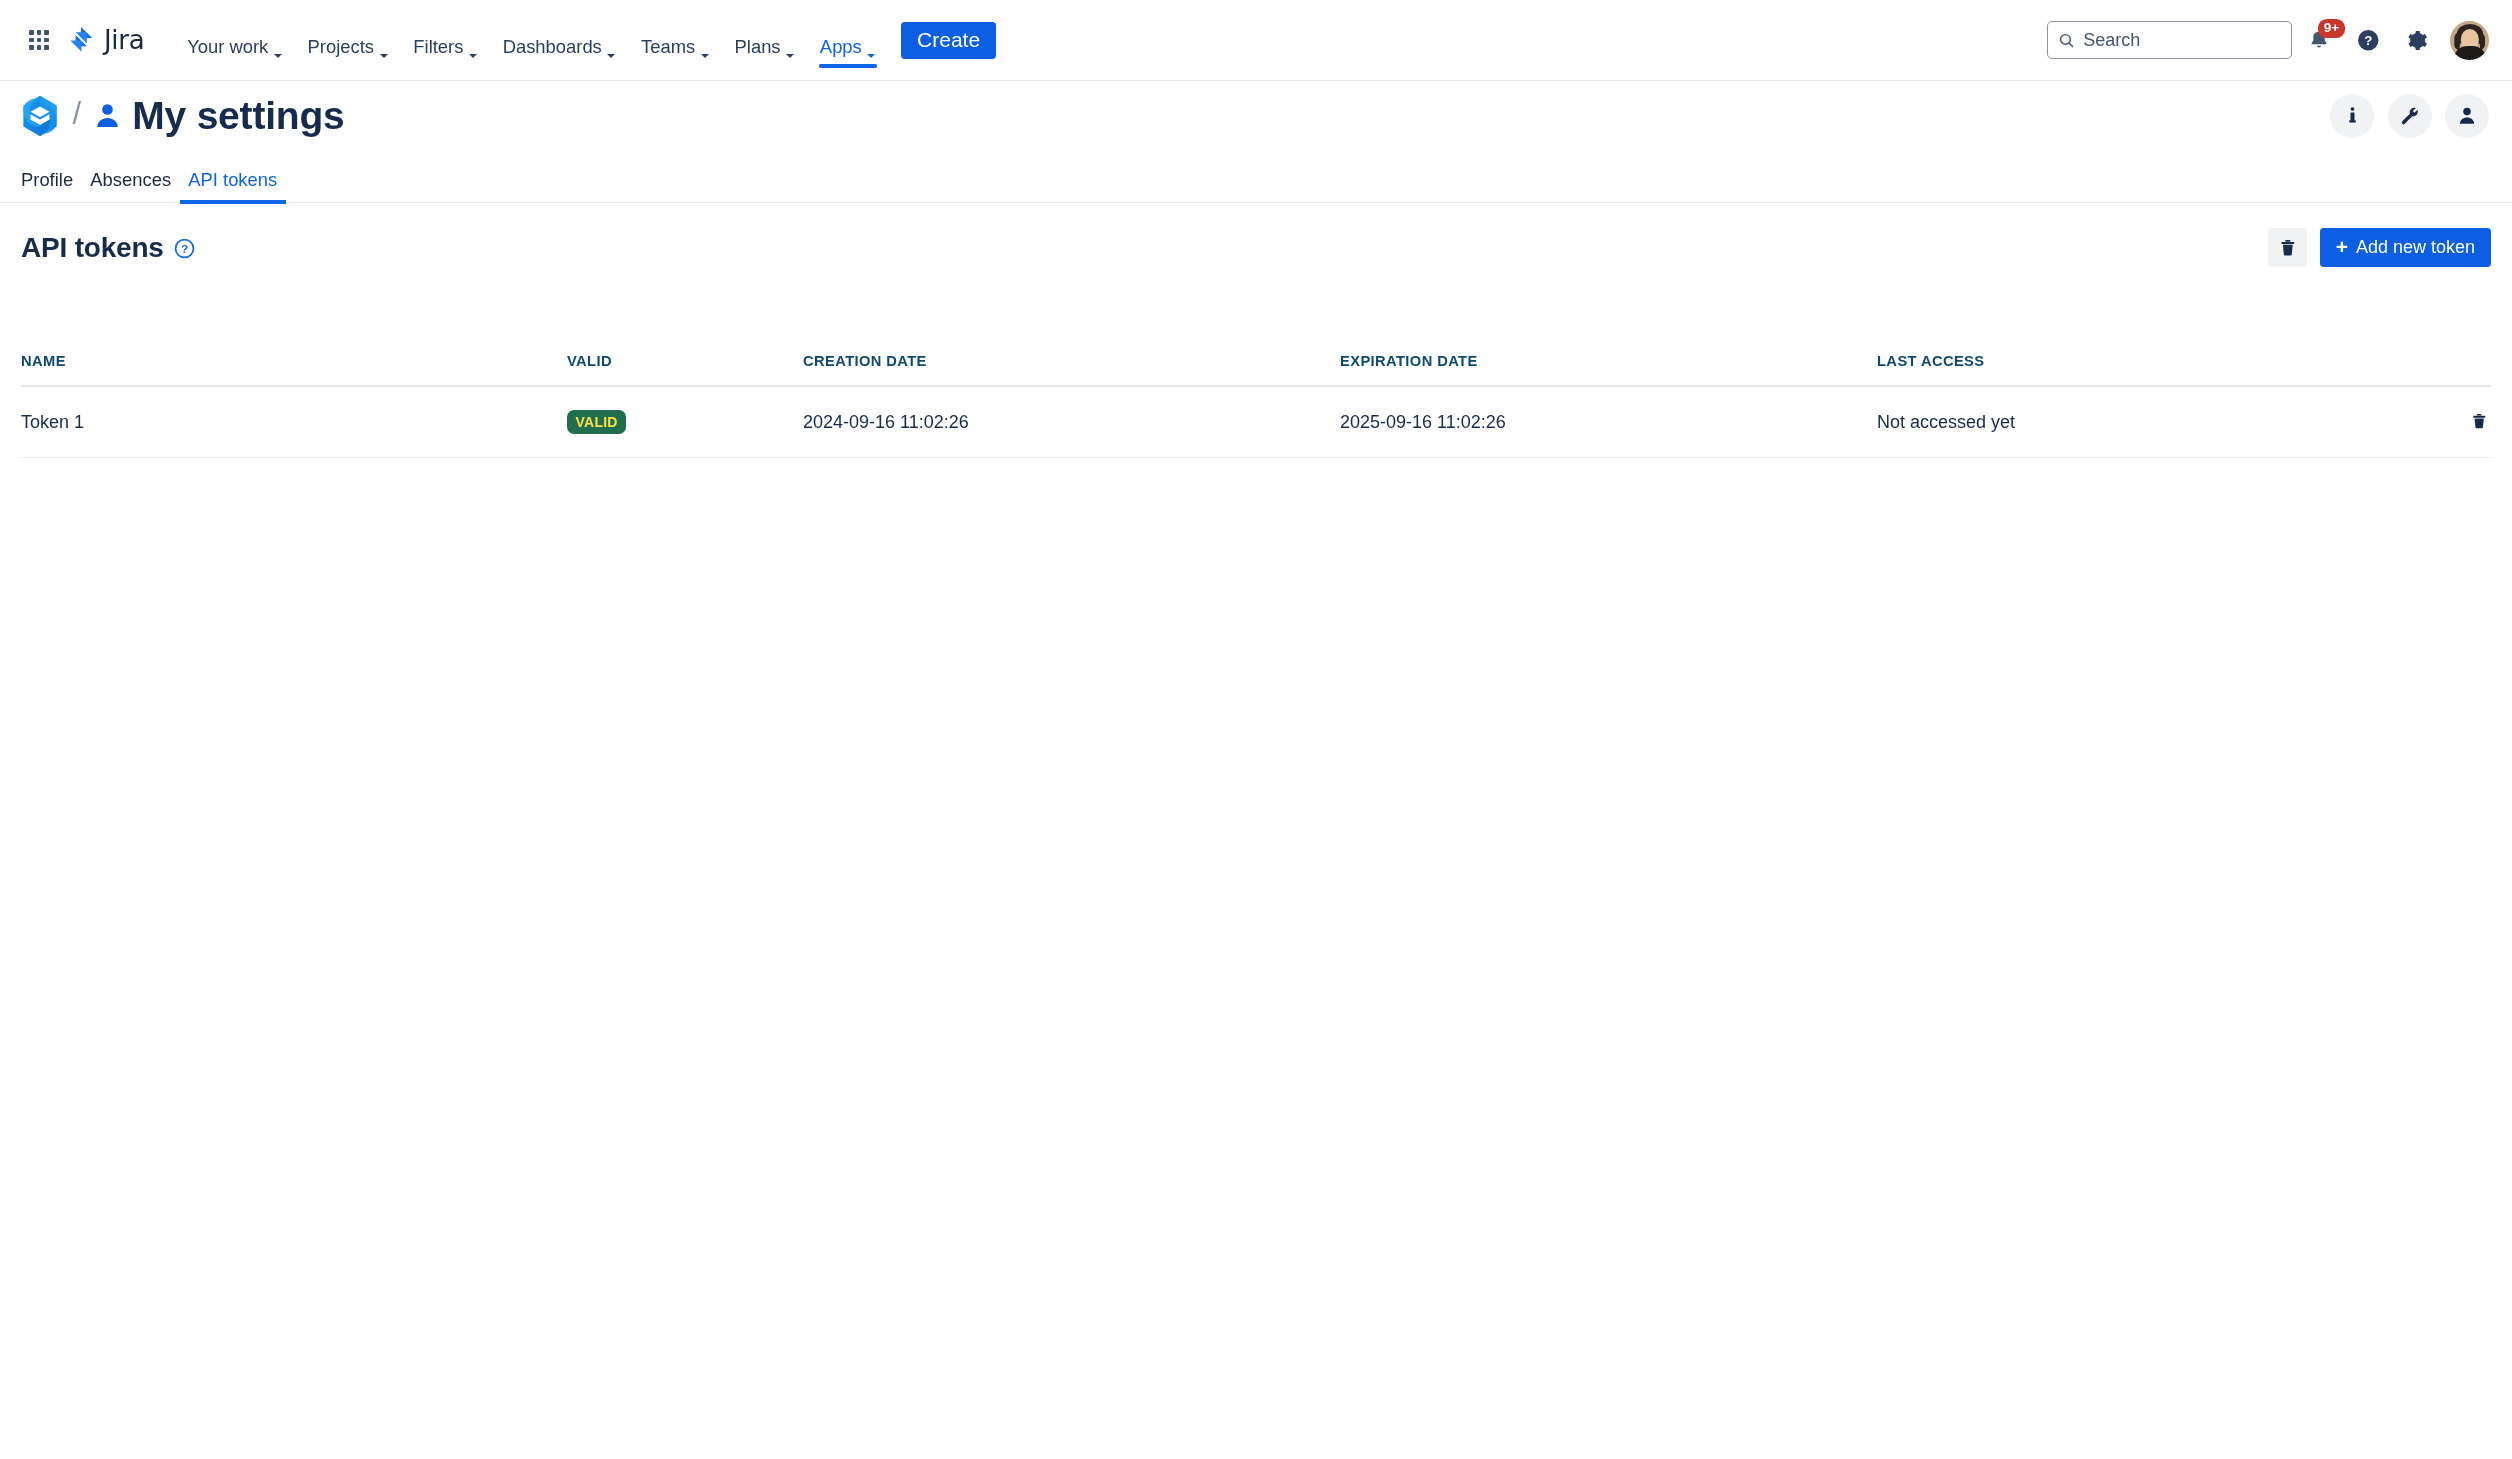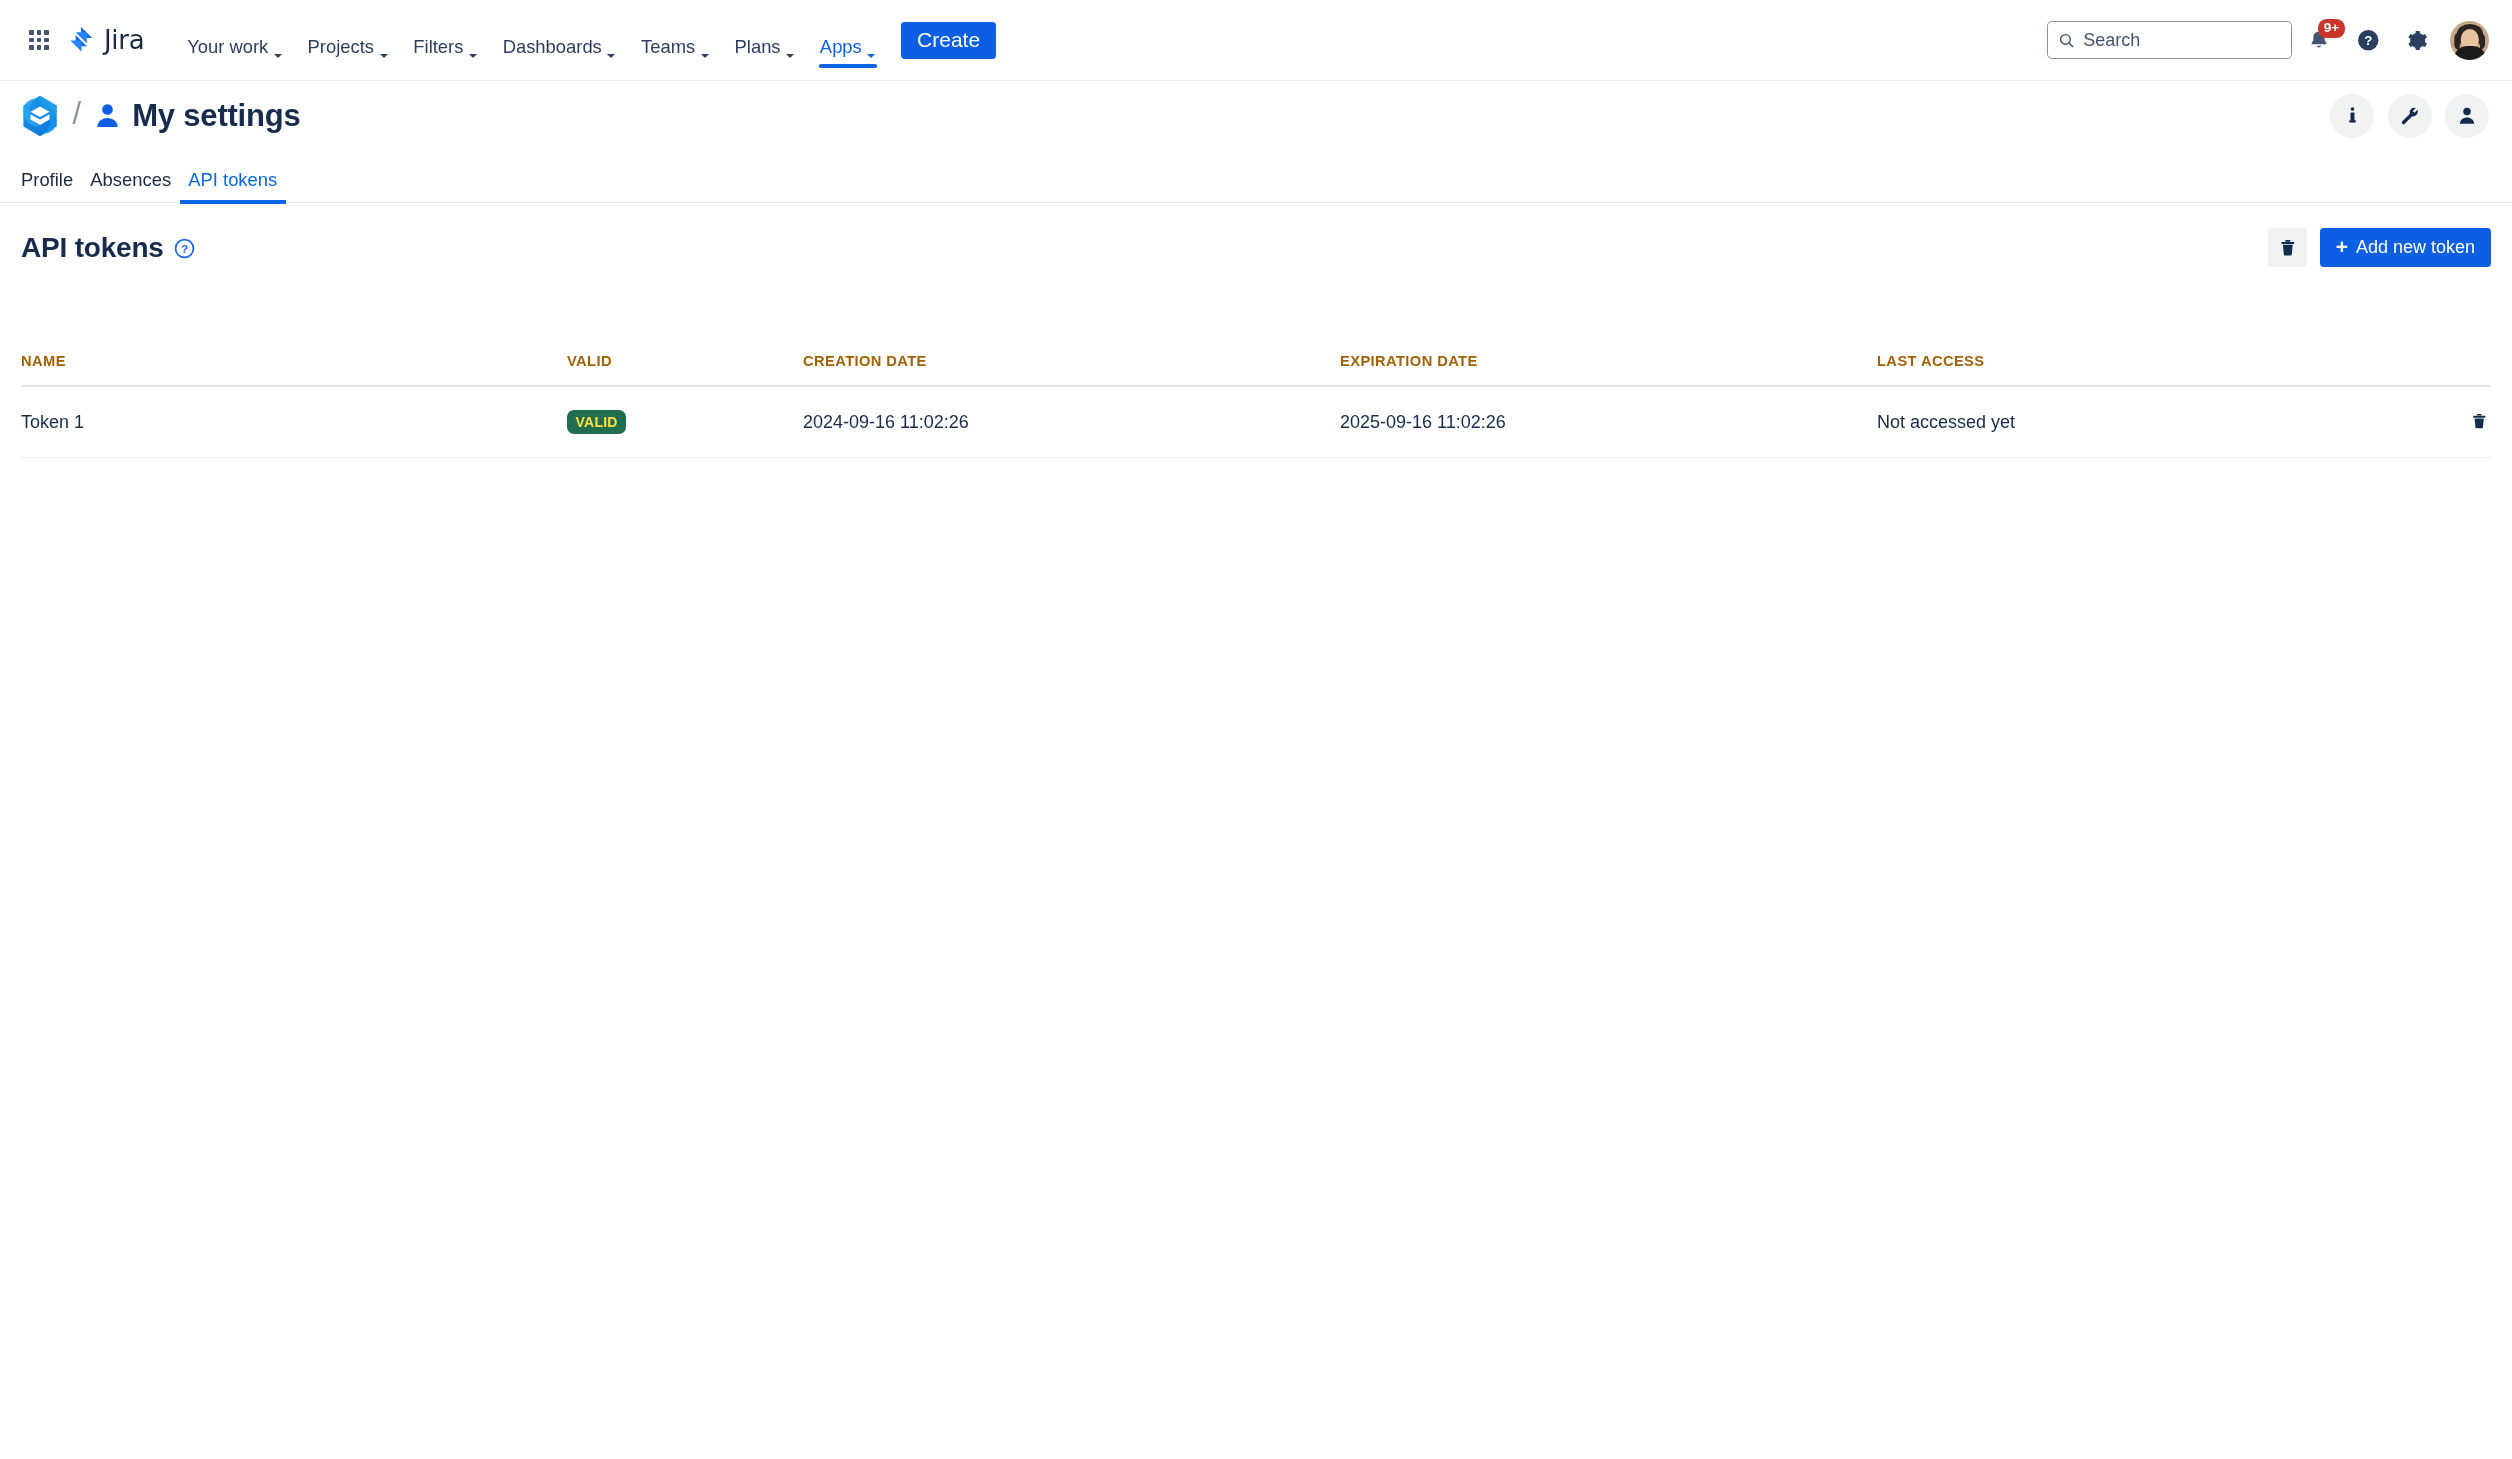--- a/index.html
+++ b/index.html
@@ -185,21 +185,21 @@
     background: #fff;
   }
   .bp-logo { width: 38px; height: 42px; flex-shrink: 0; cursor: pointer; }
   .bc-sep {
     font-size: 31px; color: #8A94A6;
     margin: 0 12.3px 0 13.5px; font-weight: 300;
     transform: translateY(-1.8px);
   }
   .page-person-icon { margin-right: 9.8px; display:flex; align-items:center;}
   .page-title {
-    font-size: 31px;
+    font-size: 39px;
     font-weight: bold;
     color: #172B4D;
     letter-spacing: -0.2px;
     white-space: nowrap;
   }
   .header-actions {
     margin-left: auto;
     display: flex; align-items: center; gap: 13.5px;
   }
   .circle-btn {
@@ -285,21 +285,21 @@
     line-height: 1.4;
   }
 
   
   .tbl { width: 100%; margin-top: 86px; border-collapse: collapse; }
   .tbl th {
     text-align: left;
     font-size: 14.7px;
     font-weight: bold;
     letter-spacing: 0.4px;
-    color: #a16207;
+    color: #0c4a6e;
     padding: 0 0 16px 0;
     border-bottom: 2.5px solid #E4E6EA;
     white-space: nowrap;
   }
   .tbl td {
     font-size: 18px;
     color: #172B4D;
     padding: 22px 0 22px 0;
     border-bottom: 1.8px solid #E9EBEE;
     vertical-align: middle;

